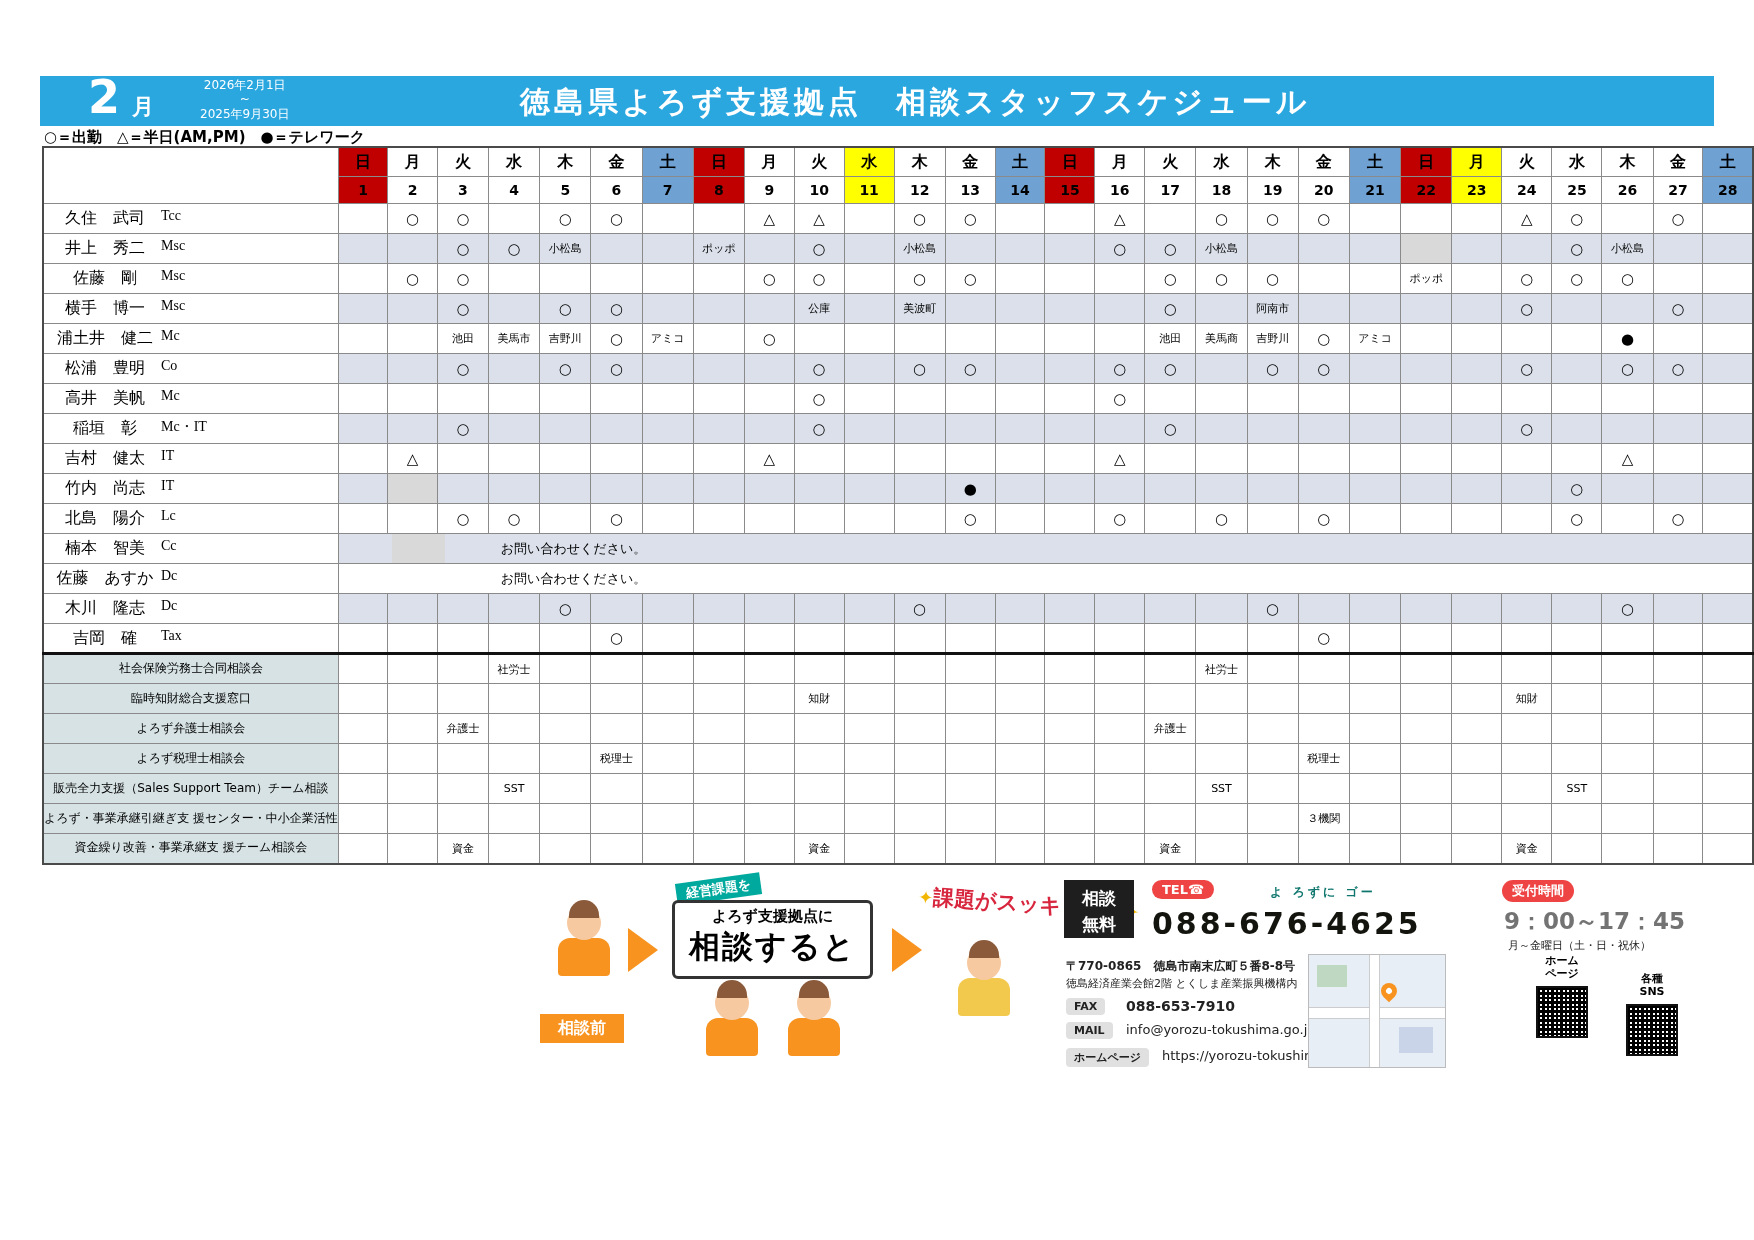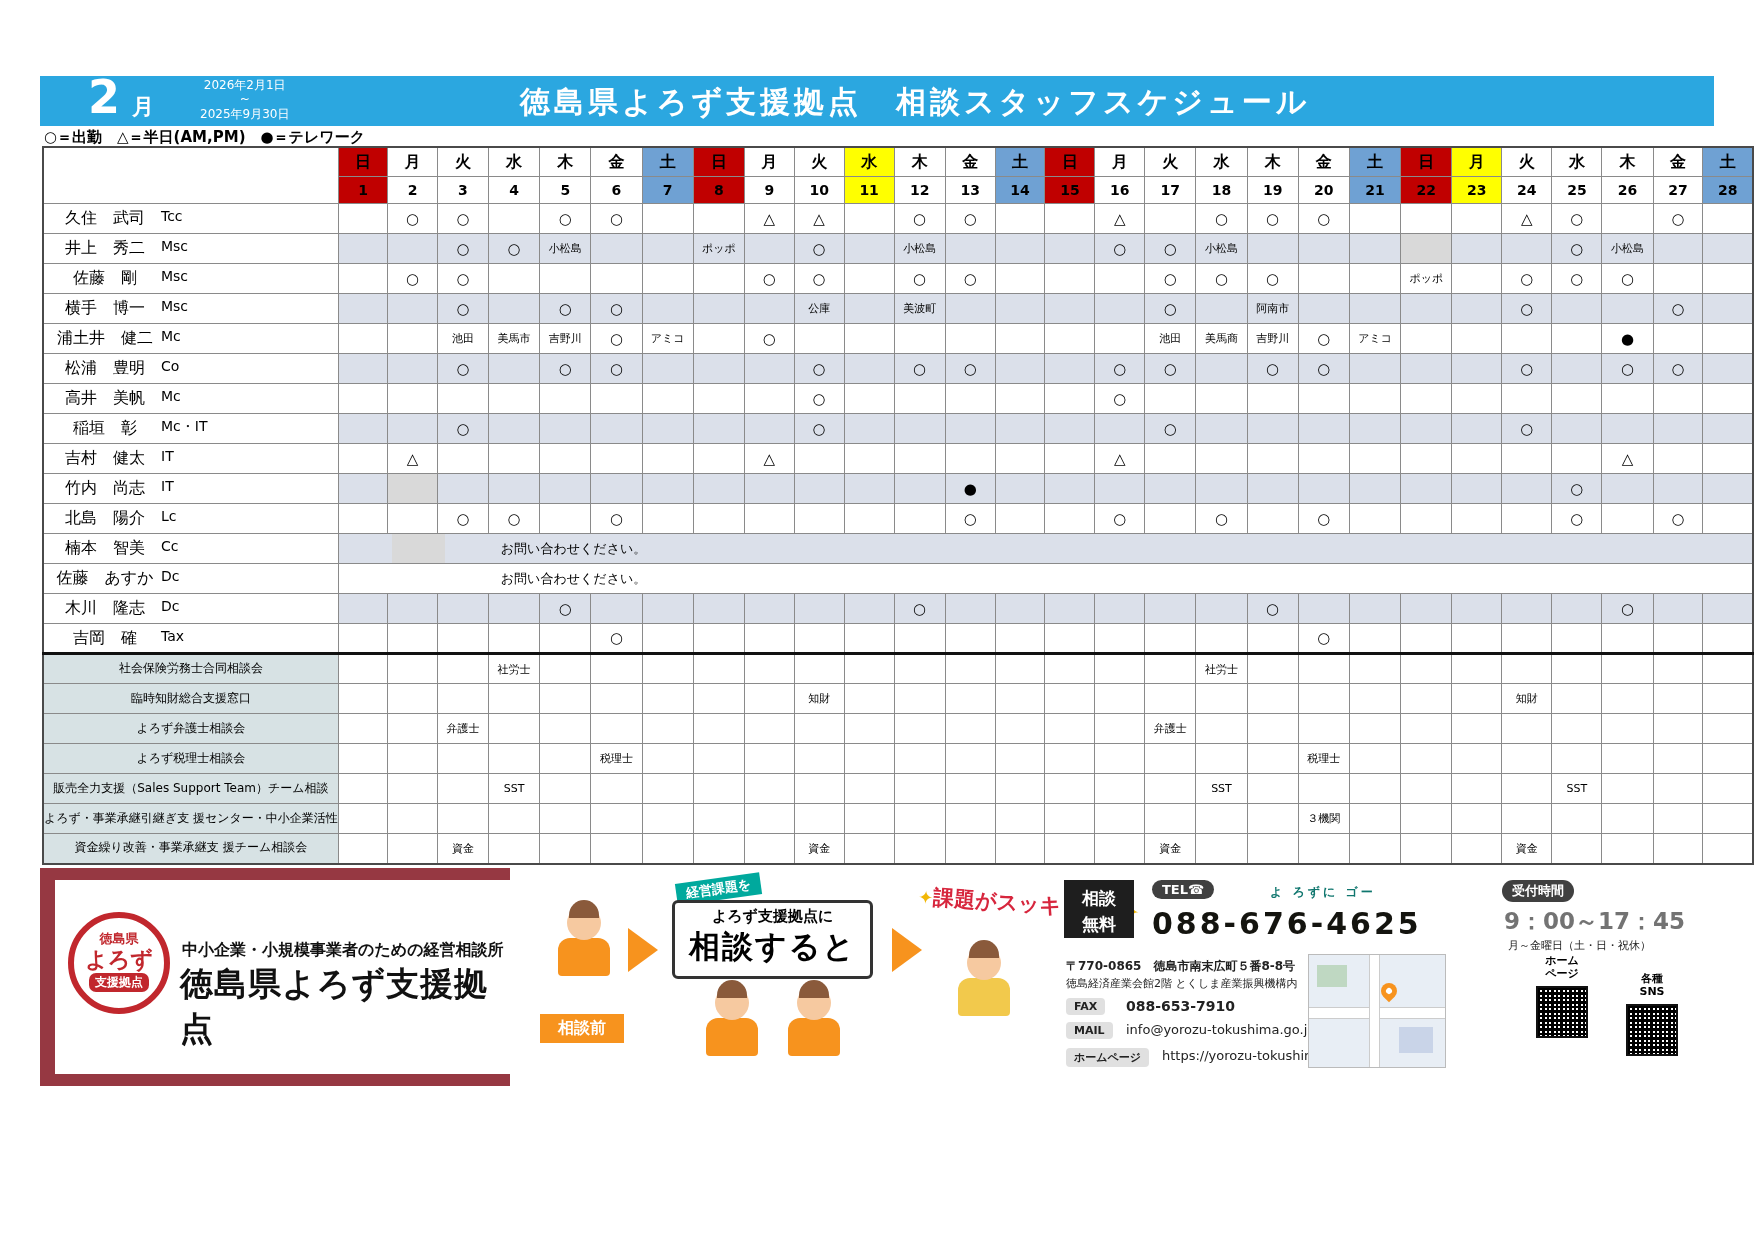--- a/index.html
+++ b/index.html
@@ -23,21 +23,21 @@
     overflow:hidden;white-space:nowrap;color:#000;}
   tr.hdr1 th{height:28px;font-size:16px;font-weight:bold;background:#fff;}
   tr.hdr2 th{height:26px;font-size:14px;font-weight:bold;background:#fff;}
   th.c-sun{background:#C00000 !important;}
   th.c-sat{background:#6FA1D3 !important;}
   th.c-hol{background:#FFFF00 !important;}
   tr.rw{height:30px;}
   th.lbls{background:#fff;font-weight:normal;font-size:16px;text-align:left;}
   th.lbls .nm{display:flex;align-items:flex-start;}
   th.lbls .nm .n{padding-left:5px;width:112px;font-size:16px;}
-  th.lbls .nm .c{font-size:14px;}
+  th.lbls .nm .c{font-size:14px;font-family:Liberation Serif, serif;}
   th.lblo{background:#D7E2E4;font-weight:normal;font-size:12px;text-align:left;padding-left:3px;
     line-height:1.15;white-space:pre-line;}
   td.mark{font-size:15px;}
   td.txt{font-size:11px;}
   tr.r-g td{background:#DBE0EA;}
   td.tan{background:#D9D9D9 !important;}
   tr.sep th,tr.sep td{border-top:3px solid #111;}
   td.mergedcell{position:relative;text-align:left;}
   td.mergedcell .mtext{position:absolute;left:162px;top:6px;font-size:13px;}
   td.mergedcell .tanblk{position:absolute;top:0;left:53px;width:53px;height:100%;background:#D9D9D9;}
@@ -71,21 +71,21 @@
   .signboard .s1{font-size:15px;font-weight:bold;}
   .signboard .s2{font-size:31px;font-weight:bold;letter-spacing:2px;}
   .result-text{position:absolute;font-size:21px;font-weight:bold;color:#D7263D;transform:rotate(4deg);white-space:nowrap;}
   .spark{color:#F2B705;font-size:18px;}
   .before-box{position:absolute;background:#F7931E;color:#fff;font-size:16px;font-weight:bold;
     padding:4px 18px;}
 
   .f-right{position:absolute;left:1020px;top:4px;width:654px;height:214px;}
   .free-box{position:absolute;left:4px;top:8px;width:70px;height:58px;background:#1E1E1E;color:#fff;
     font-size:17px;font-weight:bold;text-align:center;line-height:1.5;padding-top:6px;box-sizing:border-box;}
-  .chip{position:absolute;background:#404040;color:#fff;font-size:13px;font-weight:bold;text-align:center;
+  .chip{position:absolute;background:#ef4444;color:#fff;font-size:13px;font-weight:bold;text-align:center;
     border-radius:11px;padding:2px 10px;}
   .chip.light{background:#E0E0E0;color:#222;border-radius:4px;font-weight:bold;font-size:11px;padding:2px 8px;}
   .mnemonic{position:absolute;left:210px;top:12px;font-size:12px;font-weight:bold;color:#0f766e;letter-spacing:3px;}
   .phone{position:absolute;left:92px;top:34px;font-size:30px;font-weight:bold;color:#14140f;letter-spacing:3px;}
   .hours-label{left:442px;top:8px;}
   .hours{position:absolute;left:444px;top:34px;font-size:23px;font-weight:bold;color:#737373;}
   .hours-note{position:absolute;left:448px;top:66px;font-size:11px;color:#222;}
   .addr1{position:absolute;left:6px;top:86px;font-size:12px;font-weight:bold;color:#222;}
   .addr2{position:absolute;left:6px;top:104px;font-size:11px;color:#222;}
   .fax-chip{left:6px;top:126px;}
@@ -931,32 +931,20 @@
           <td></td>
           <td></td>
           <td></td>
           <td></td>
         </tr>
       </tbody>
     </table>
 
   <div class="footer">
 
-    <div class="f-left">
-      <div class="f-bar-top"></div>
-      <div class="f-bar-left"></div>
-      <div class="f-bar-bottom"></div>
-      <div class="logo">
-        <div class="l1">徳島県</div>
-        <div class="l2">よろず</div>
-        <div class="l3">支援拠点</div>
-      </div>
-      <div class="f-tagline">中小企業・小規模事業者のための経営相談所</div>
-      <div class="f-orgname">徳島県よろず支援拠点</div>
-    </div>
 
     <div class="f-mid">
       <div class="person" style="left:48px;top:30px;">
         <div class="head">
             <div class="hair"></div>
           </div>
         <div class="body"></div>
       </div>
       <div class="arrow" style="left:118px;top:52px;"></div>
       <div class="tag-green" style="left:166px;top:2px;">経営課題を</div>

